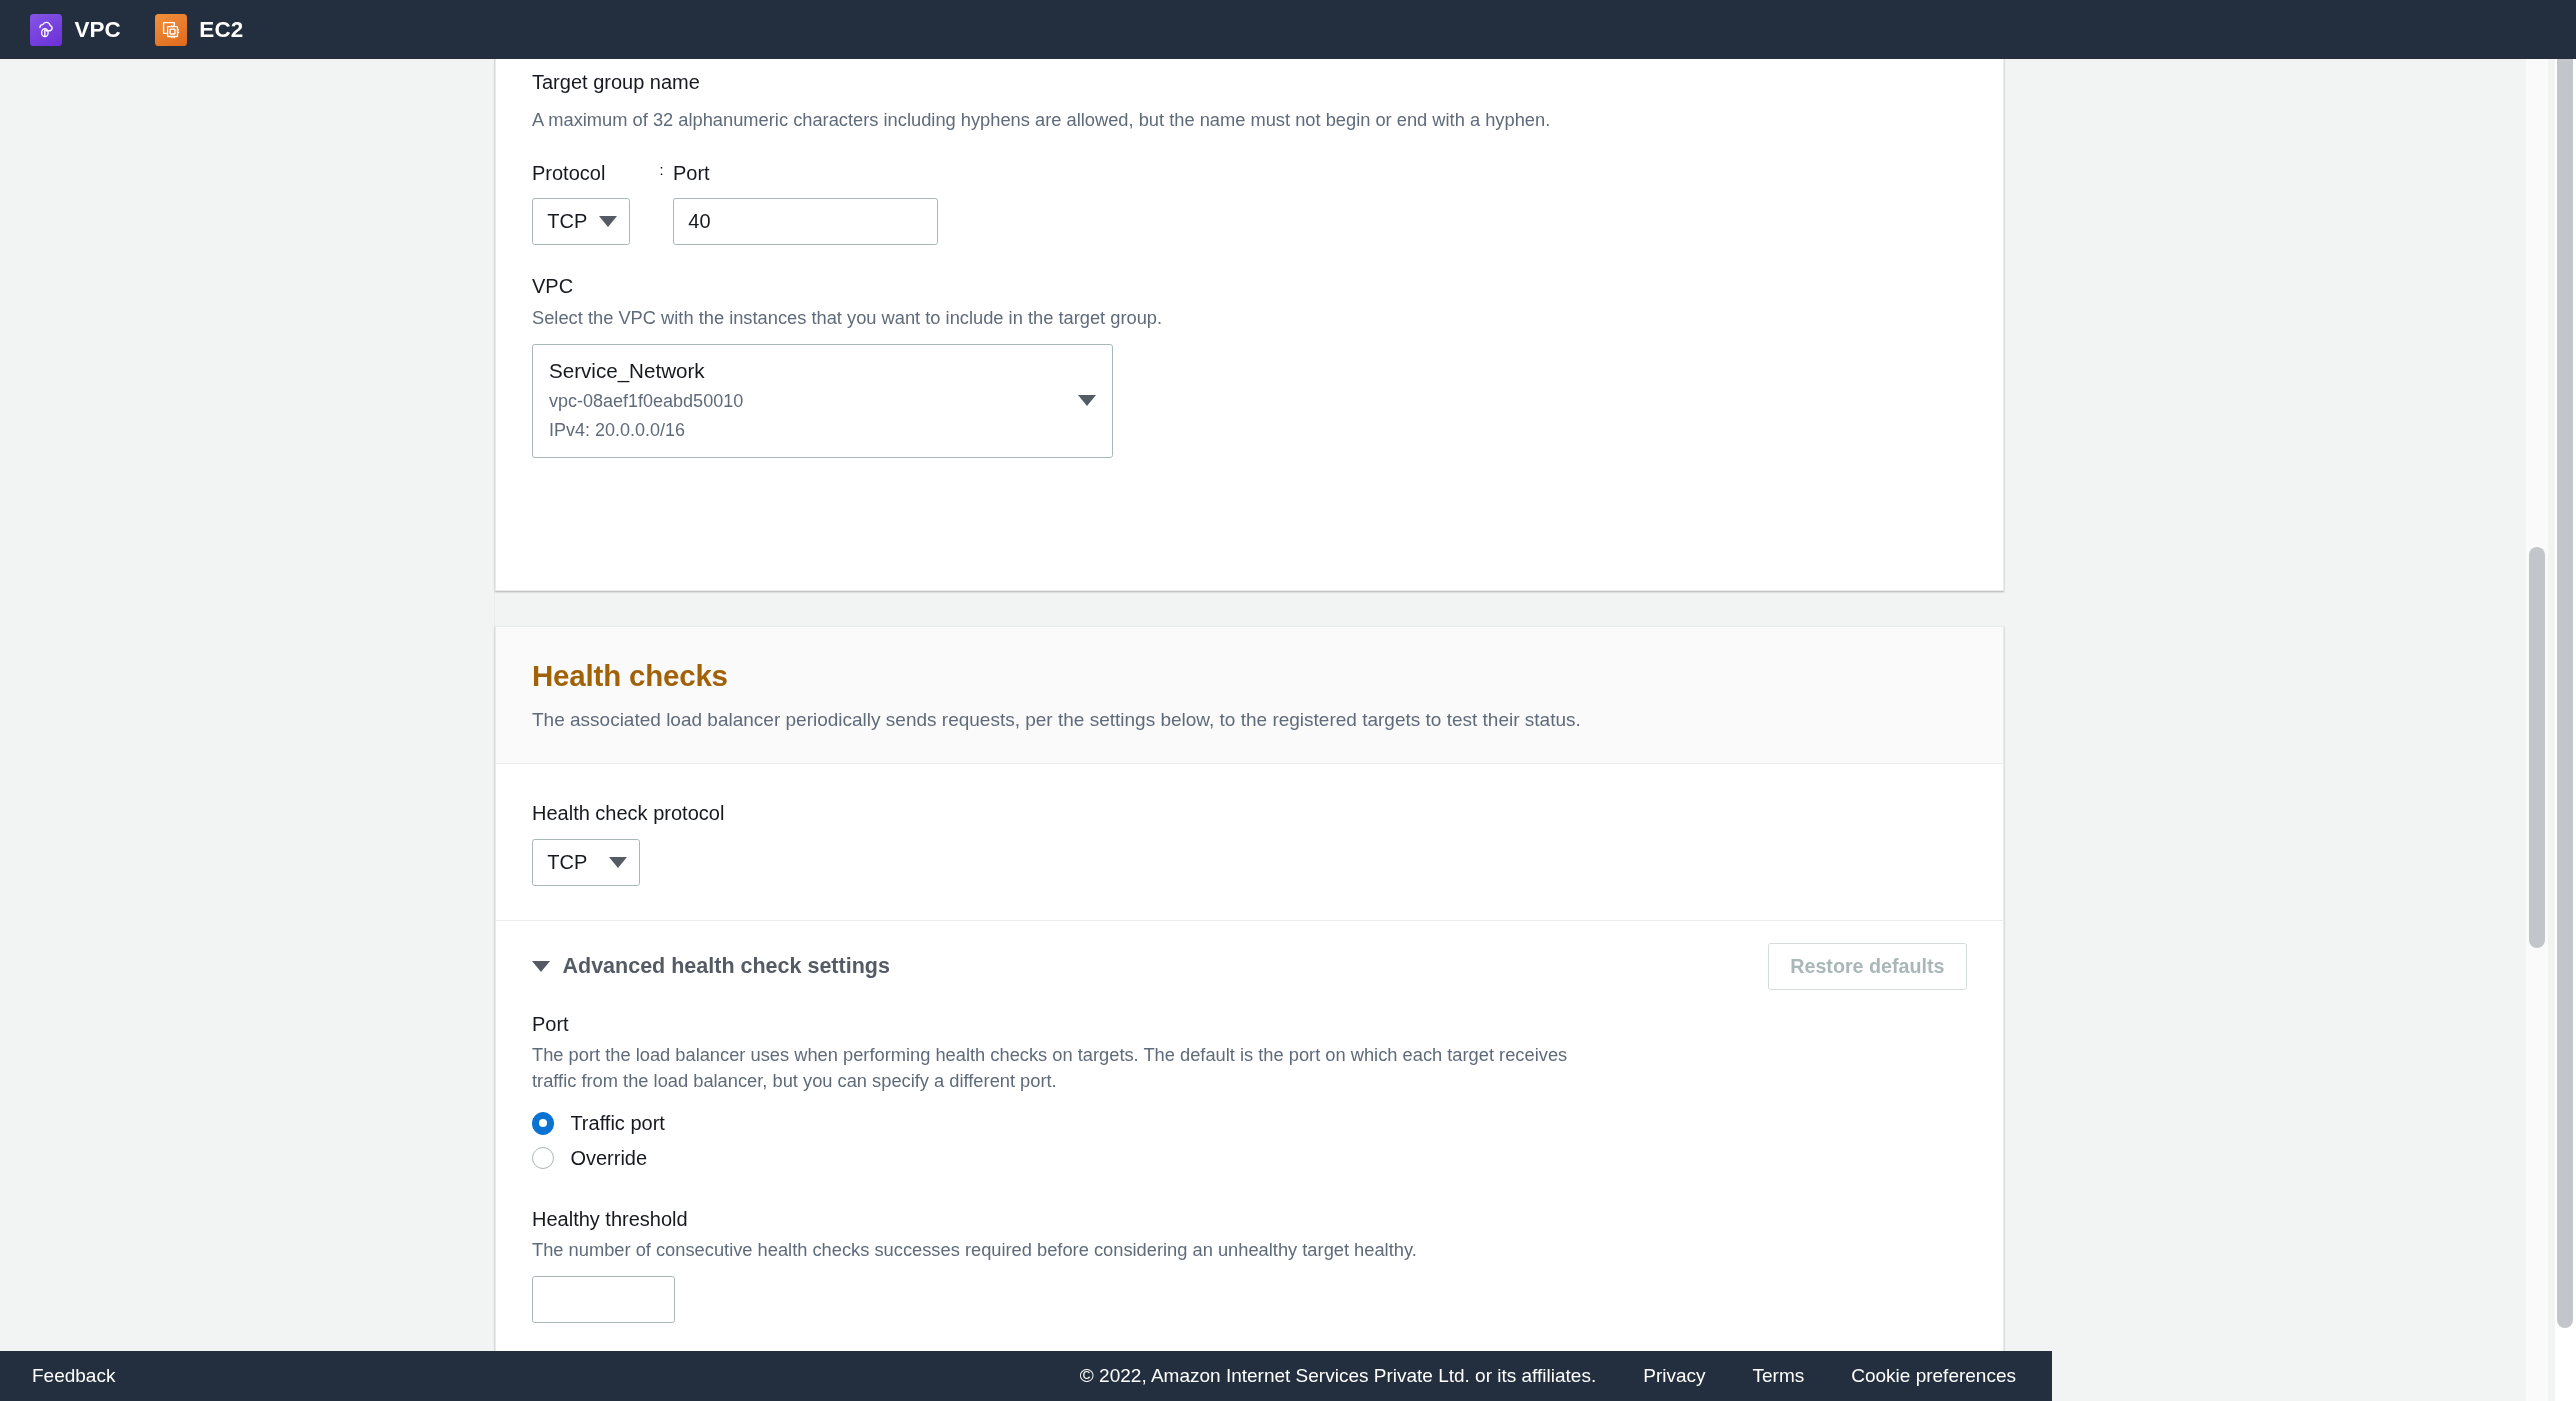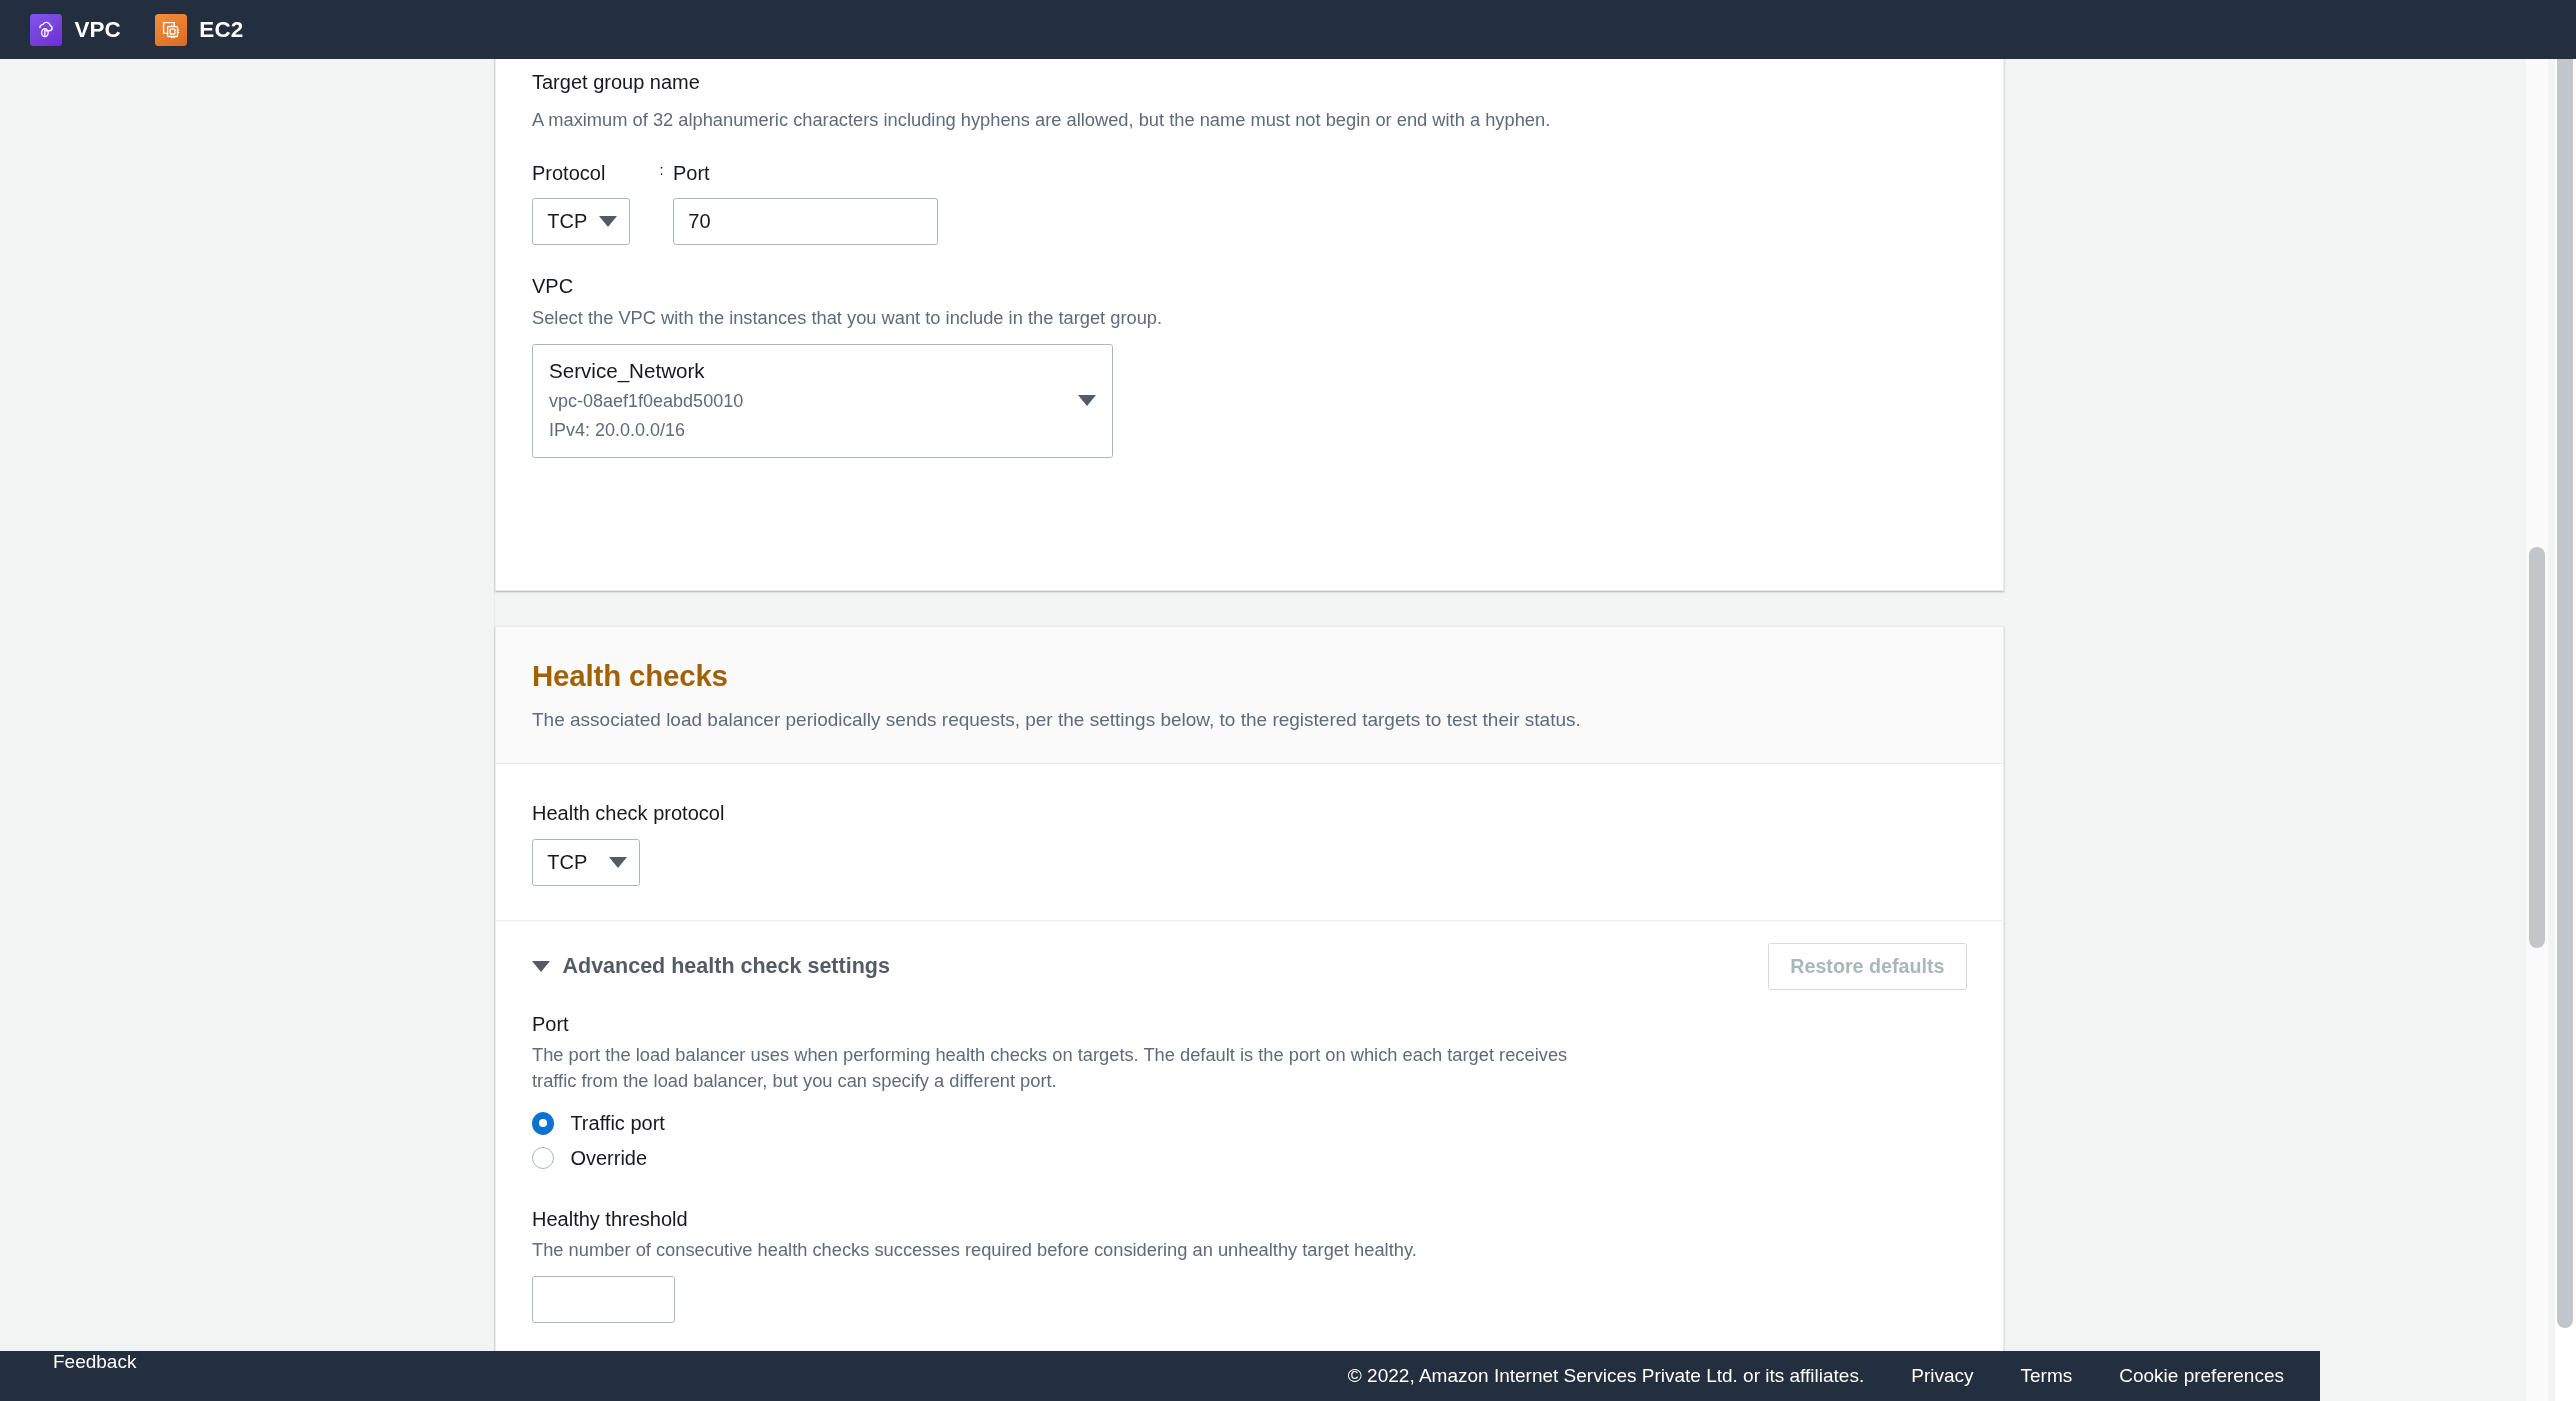--- a/index.html
+++ b/index.html
@@ -209,25 +209,24 @@
     width: 8px; height: 8px;
     border-radius: 50%;
     background: #ffffff;
   }
   .radio-label { font-size: 20px; color: #16191f; }
 
   
   .footer {
     position: absolute;
     left: 0; bottom: 0;
-    width: 2320px; height: 50px;
+    width: 2052px; height: 50px;
     background: #232f3e;
-    display: flex; 
+    display: flex; align-items: center;
     z-index: 50;
-    padding-left: 21px;
   }
   .footer a, .footer span {
     color: #ffffff;
     font-size: 19px;
     text-decoration: none;
     white-space: nowrap;
   }
   .footer .fb { margin-left: 32px; cursor: pointer; }
   .footer .right {
     margin-left: auto; margin-right: 36px;
@@ -305,21 +304,21 @@
             <span>TCP</span>
             <span class="caret"></span>
           </div>
         </div>
 
         <div style="width:23px; text-align:center; padding-bottom:12.5px;">:</div>
 
         <div style="width:268px;">
           <label class="flabel">Port</label>
           <div class="textinput" style="margin-top:12.5px; width:265px;">
-            <span>70</span>
+            <span>40</span>
           </div>
         </div>
 
       </div>
 
       <div class="field" style="margin-top:30px;">
         <label class="flabel">VPC</label>
         <span class="fdesc" style="margin-top:7.2px;">Select the VPC with the instances that you want to include in the target group.</span>
         <div class="vpc-combo" style="margin-top:12.5px; width:581px;">
           <div>

